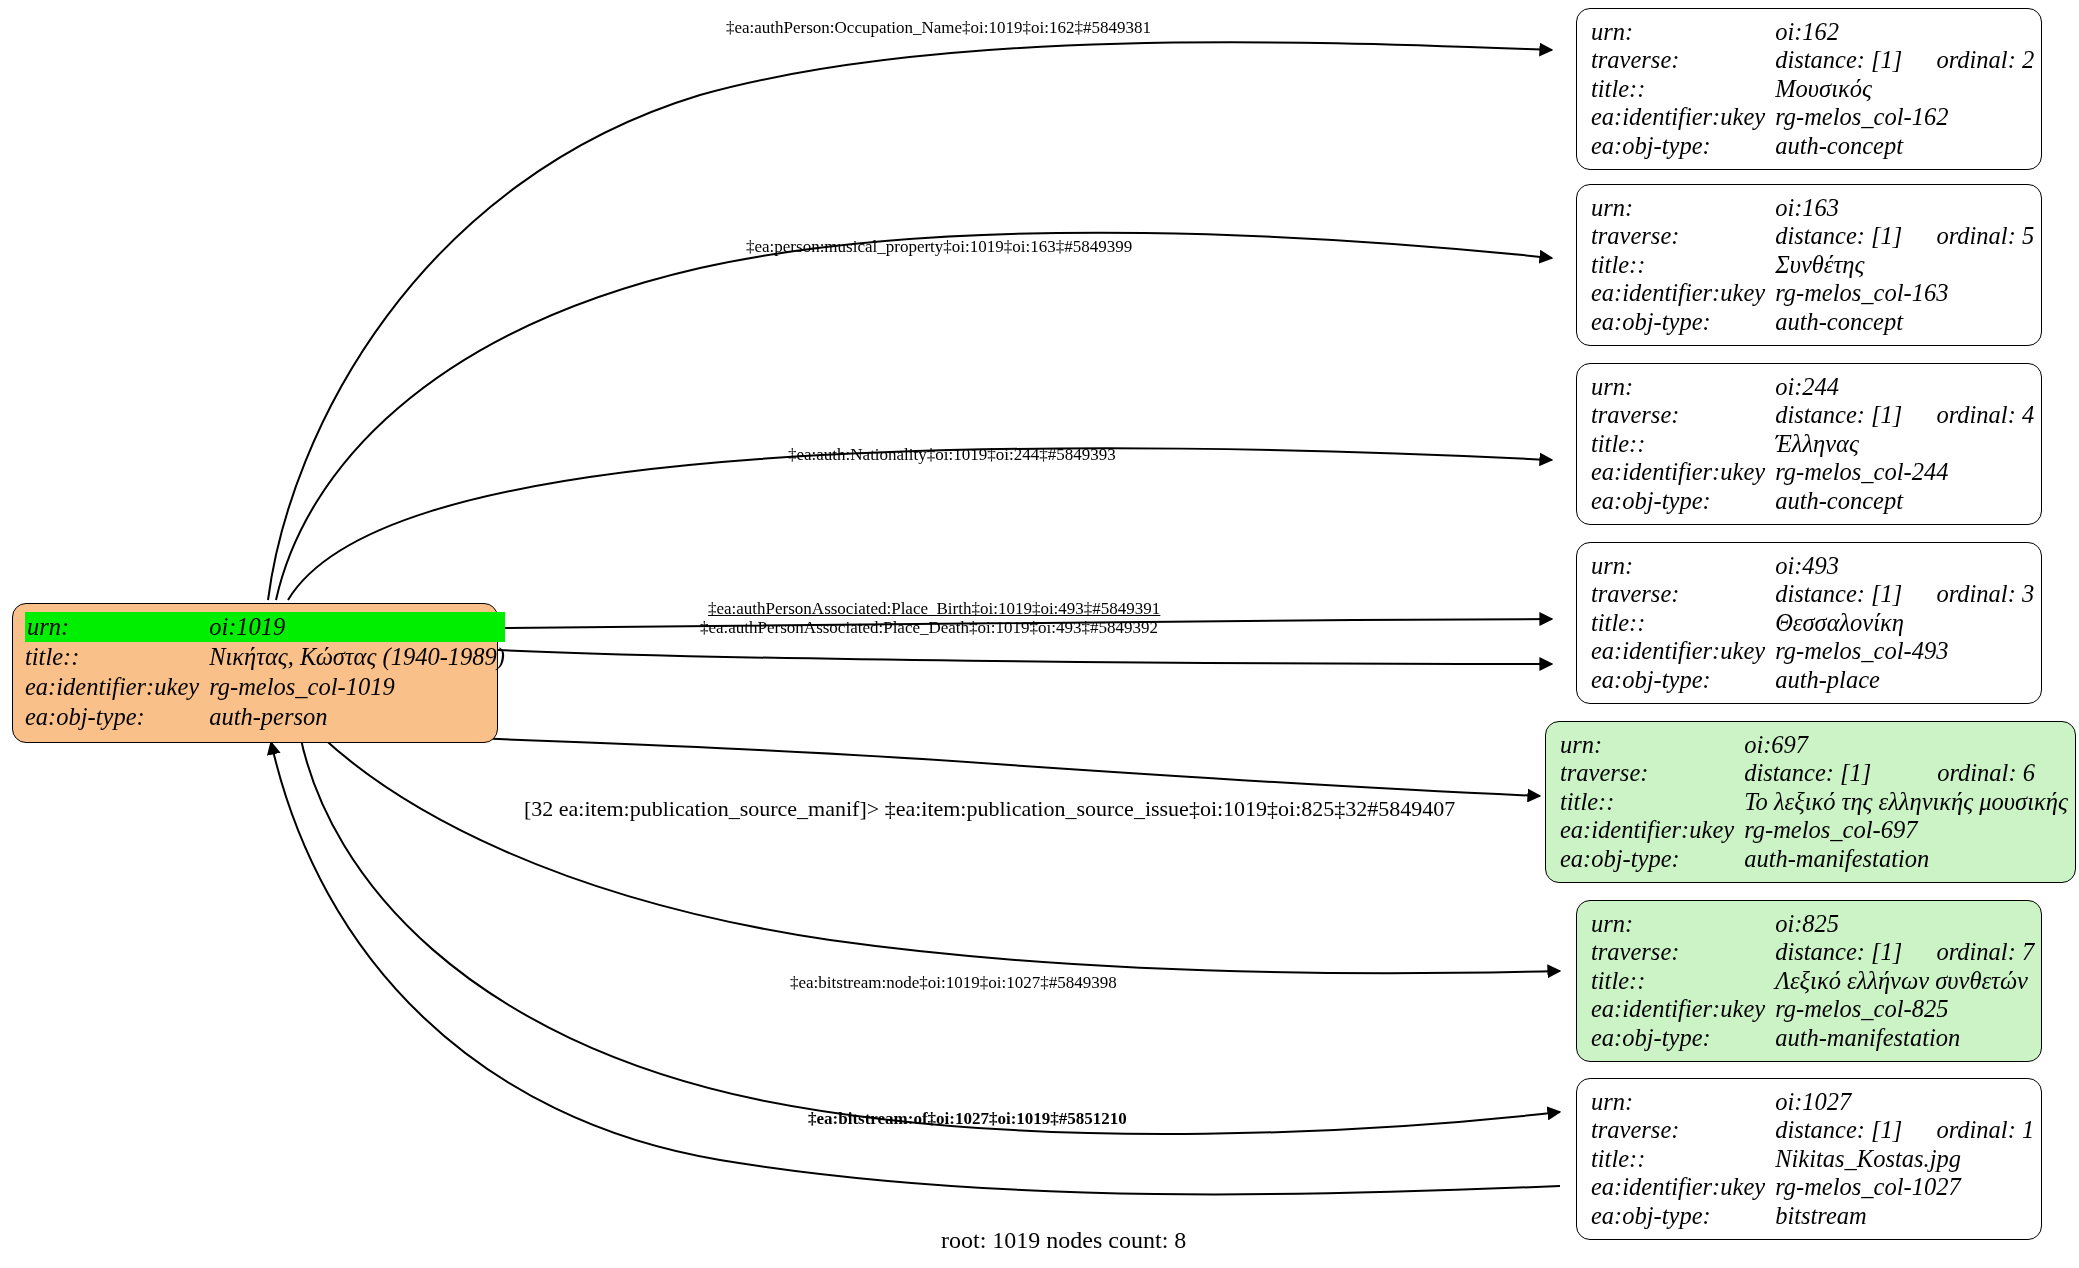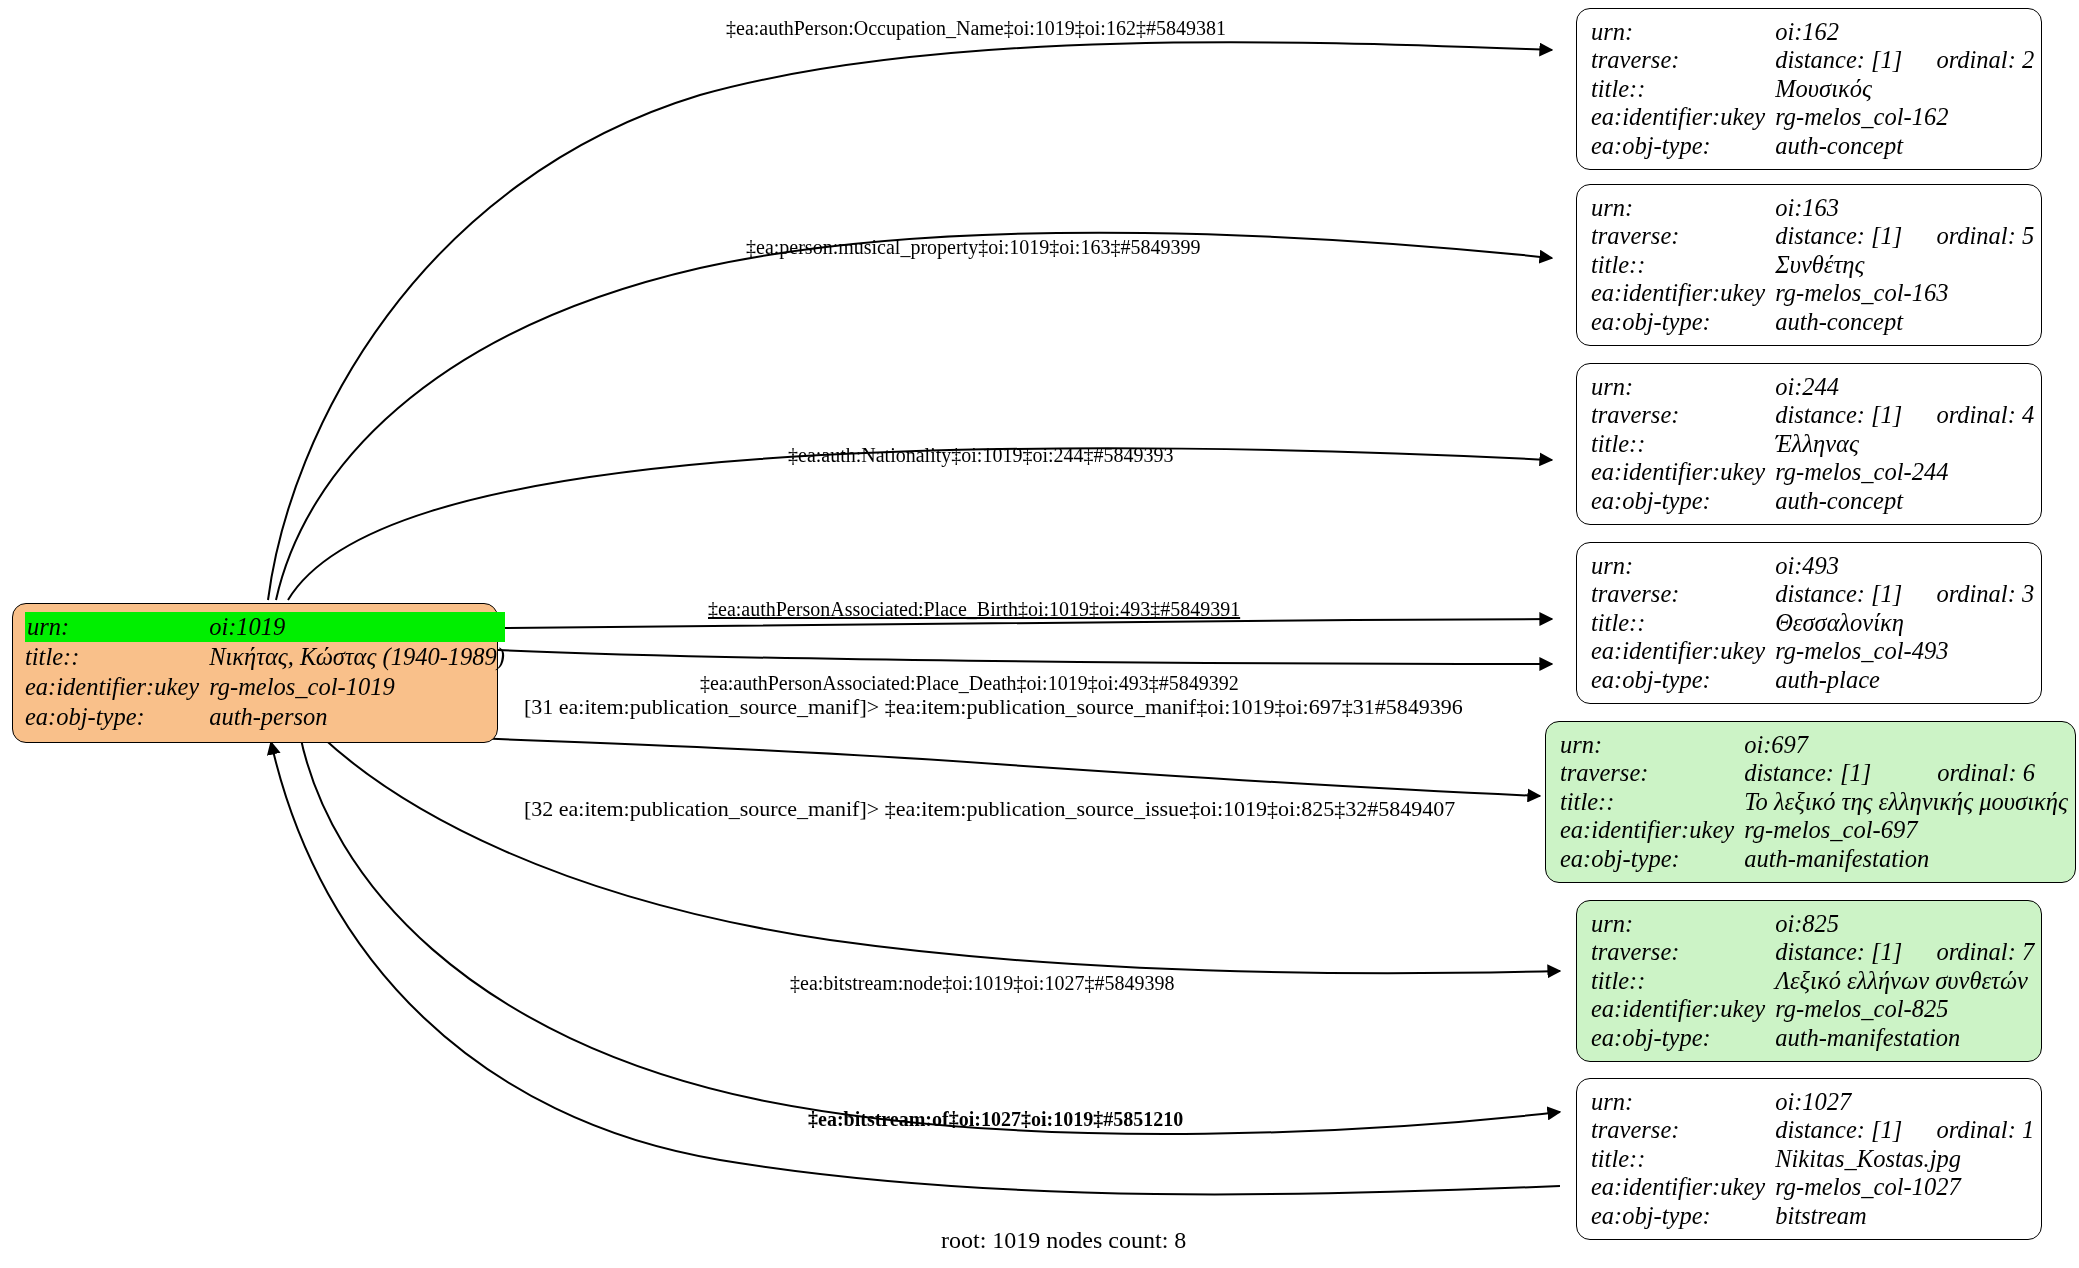--- a/index.html
+++ b/index.html
@@ -66,21 +66,21 @@
   }
   .hl { background: #00ef00; }
   .node.root td.k.hl { padding-left: 2px; padding-right: 10px; }
 
   
   .node.green { background: #ccf3c6; }
 
   
   .elabel {
     position: absolute;
-    font-size: 20px;
+    font-size: 17px;
     line-height: 28px;
     white-space: nowrap;
     color: #000000;
   }
   .elabel.small {
     font-size: 22px;
   }
   .footer {
     position: absolute;
     font-size: 24px;
@@ -338,23 +338,22 @@
   </div>
 
   <div class="elabel" style="left:726px; top:14px;">‡ea:authPerson:Occupation_Name‡oi:1019‡oi:162‡#5849381</div>
 
   <div class="elabel" style="left:746px; top:233px;">‡ea:person:musical_property‡oi:1019‡oi:163‡#5849399</div>
 
   <div class="elabel" style="left:788px; top:433px;margin-top:8px;">‡ea:auth:Nationality‡oi:1019‡oi:244‡#5849393</div>
 
   <div class="elabel" style="left:708px; top:595px;text-decoration:underline;">‡ea:authPersonAssociated:Place_Birth‡oi:1019‡oi:493‡#5849391</div>
 
-  <div class="elabel" style="left:700px; top:669px;">‡ea:authPersonAssociated:Place_Death‡oi:1019‡oi:493‡#5849392</div>
-
-  <div class="elabel small" style="left:524px; top:693px;">[31 ea:item:publication_source_manif]&gt; ‡ea:item:publication_source_manif‡oi:1019‡oi:697‡31#5849396</div>
+  <div class="elabel" style="left:700px; top:614px;">‡ea:authPersonAssociated:Place_Death‡oi:1019‡oi:493‡#5849392</div>
+
 
   <div class="elabel small" style="left:524px; top:795px;">[32 ea:item:publication_source_manif]&gt; ‡ea:item:publication_source_issue‡oi:1019‡oi:825‡32#5849407</div>
 
   <div class="elabel" style="left:790px; top:969px;">‡ea:bitstream:node‡oi:1019‡oi:1027‡#5849398</div>
 
   <div class="elabel" style="left:808px; top:1105px;font-weight:bold;">‡ea:bitstream:of‡oi:1027‡oi:1019‡#5851210</div>
 
   <div class="footer" style="left:941px; top:1227px;">root: 1019 nodes count: 8</div>
 
 </div>

